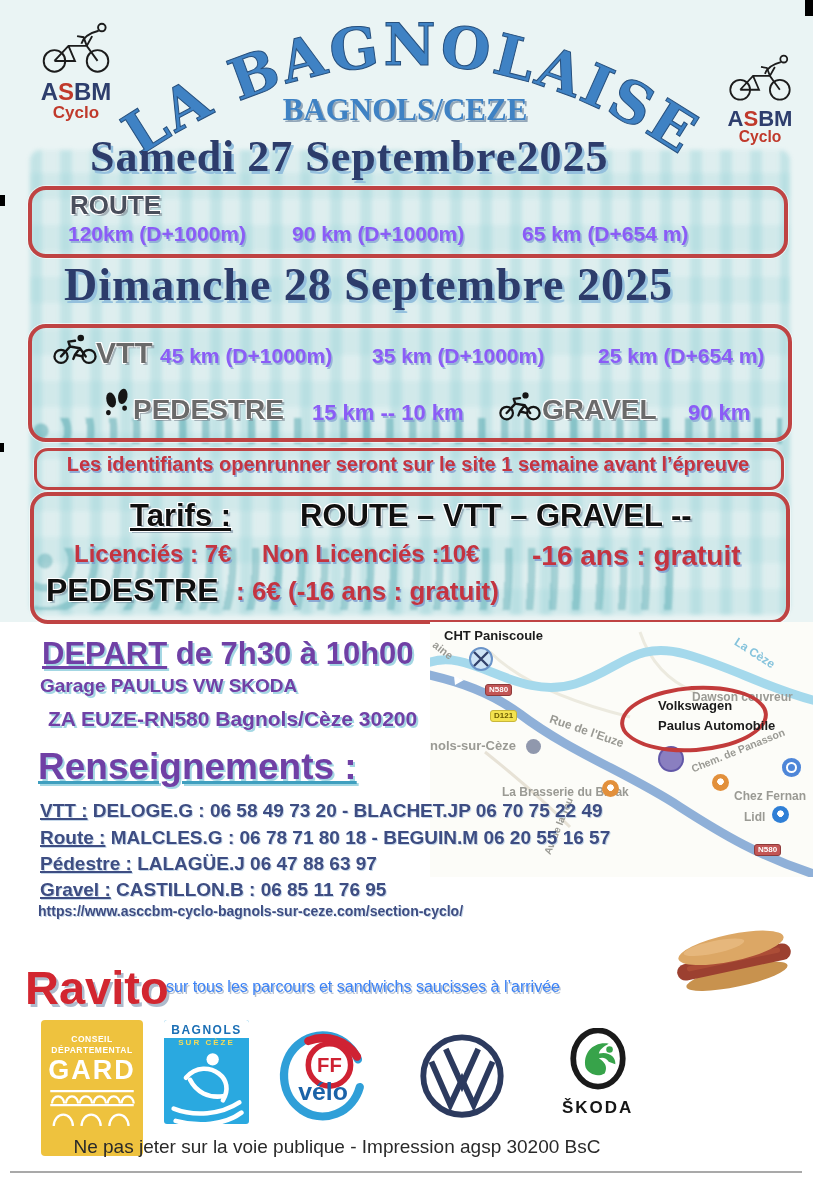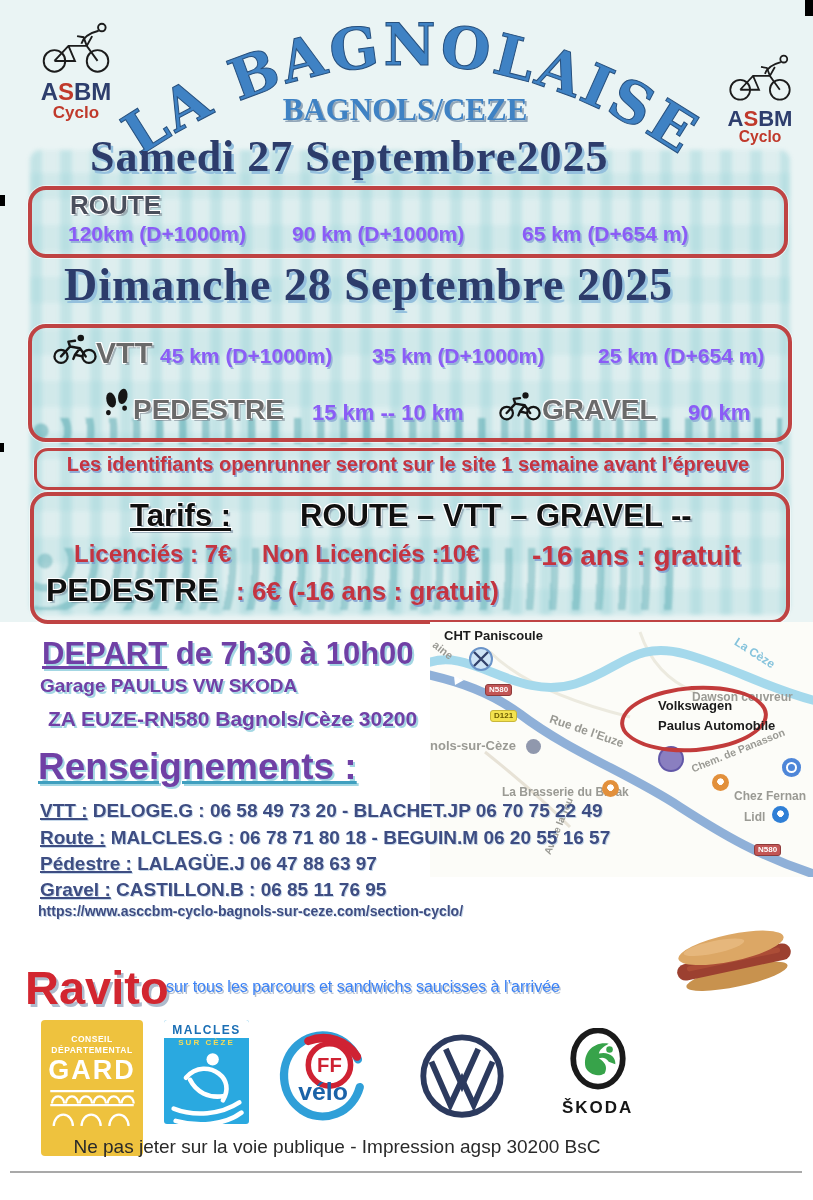--- a/index.html
+++ b/index.html
@@ -234,21 +234,21 @@
       <g stroke="#fff" fill="none" stroke-width="2.6">
         <path d="M2 6 h96"></path>
         <path d="M4 20 a7 8 0 0 1 14 0 M20 20 a7 8 0 0 1 14 0 M36 20 a7 8 0 0 1 14 0 M52 20 a7 8 0 0 1 14 0 M68 20 a7 8 0 0 1 14 0 M84 20 a7 8 0 0 1 14 0"></path>
         <path d="M2 22 h96"></path>
         <path d="M6 46 a11 13 0 0 1 22 0 M38 46 a11 13 0 0 1 22 0 M70 46 a11 13 0 0 1 22 0"></path>
       </g>
     </svg>
   </div>
 
   <div class="sponsor bagnols-box" style="left:164px;top:1020px;">
-    <div class="bagnols-band">MALCLES</div>
+    <div class="bagnols-band">BAGNOLS</div>
     <div class="bagnols-sub">SUR CÈZE</div>
     <svg width="85" height="78" viewBox="0 0 80 76">
       <g stroke="#fff" fill="none" stroke-width="4.5" stroke-linecap="round">
         <circle cx="46" cy="12" r="6" fill="#fff" stroke="none"></circle>
         <path d="M20 30 C 30 18 44 20 52 26 C 60 32 62 42 56 52"></path>
         <path d="M24 32 C 30 44 42 50 56 48"></path>
         <path d="M8 60 C 28 68 54 66 72 54"></path>
         <path d="M10 72 C 32 78 58 76 74 64"></path>
       </g>
     </svg>

